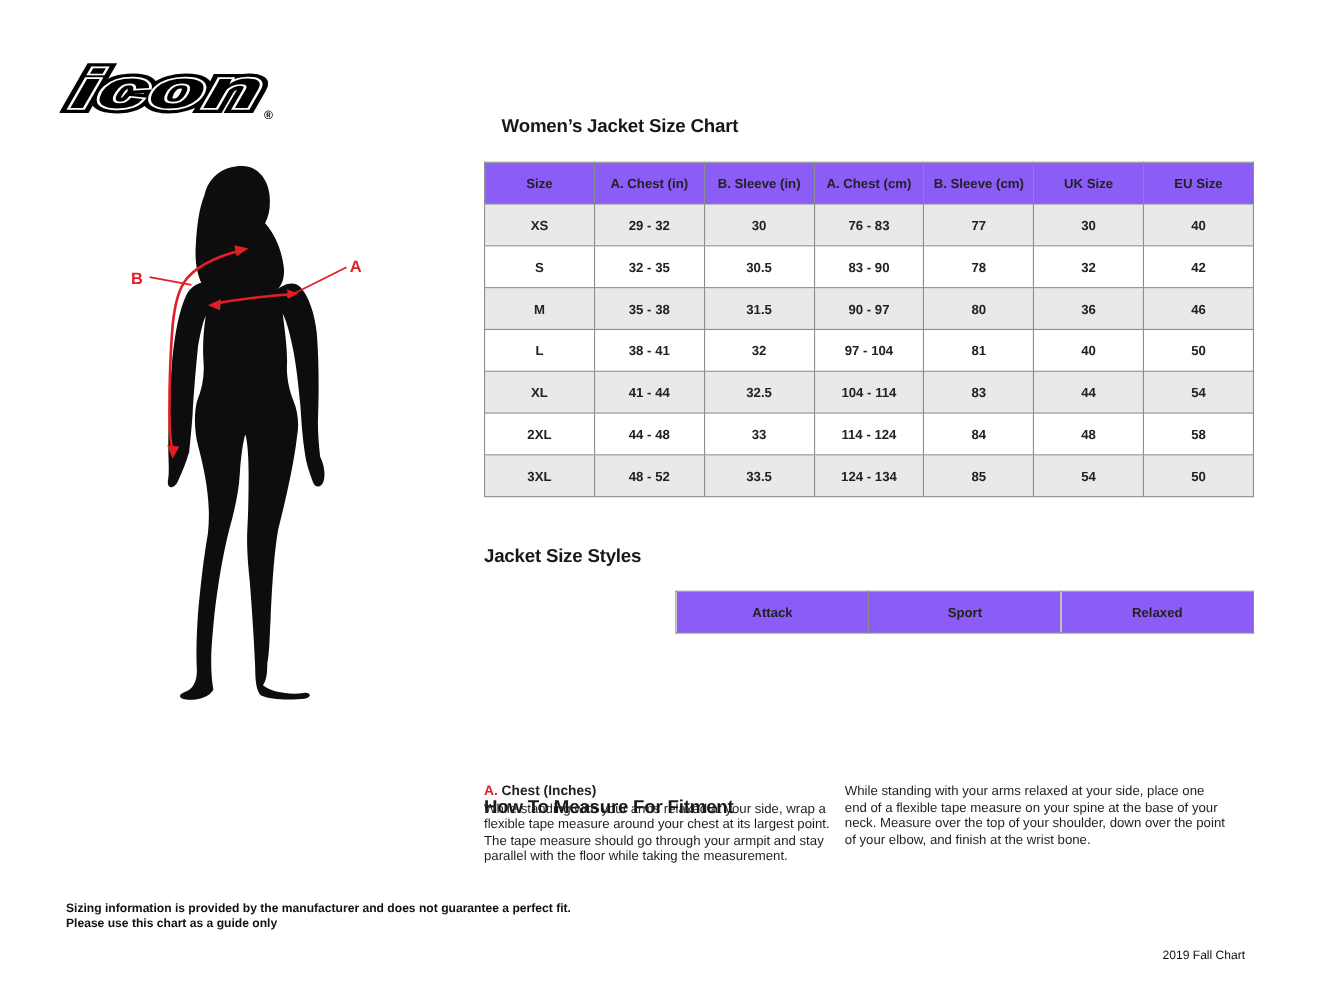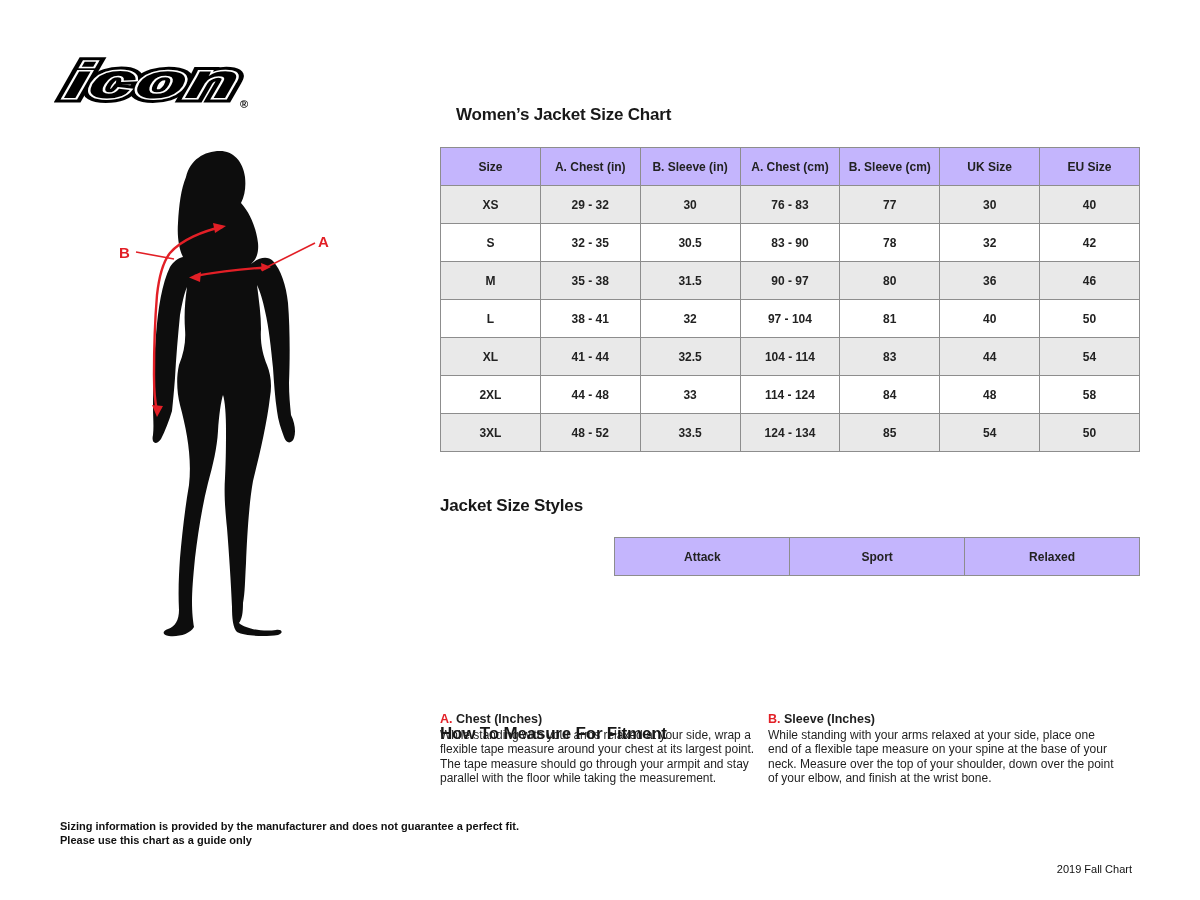--- a/index.html
+++ b/index.html
@@ -16,21 +16,21 @@
   .content{position:absolute;left:440px;top:0;width:700px;height:900px;}
   .sec-title{position:absolute;left:0;margin:0;font-size:17px;font-weight:700;
              letter-spacing:-0.2px;color:#181818;white-space:nowrap;}
   #title-size{top:105px;margin-left:16px;}
   #title-styles{top:496px;}
   #title-measure{top:724px;text-align:center;}
 
   table{border-collapse:collapse;table-layout:fixed;width:700px;
         font-size:12px;font-weight:700;color:#222;text-align:center;}
   td,th{border:1px solid #8d8d8d;height:37px;padding:0 2px;overflow:hidden;}
-  thead th{background:#c4b5fd;}
+  thead th{background:#8b5cf6;}
   tr.shaded td{background:#e9e9e9;}
   #size-table{position:absolute;left:0;top:147px;}
   #styles-table{position:absolute;left:0;top:537px;}
   #styles-table td.blank{border:none;background:transparent;}
   #styles-table td.light{font-weight:400;color:#333;}
 
   
   .measure-col{position:absolute;top:712px;font-size:12px;line-height:14.5px;color:#1e1e1e;}
   #measure-a{left:0;width:333px;}
   #measure-b{left:328px;width:348px;}
@@ -208,24 +208,20 @@
 
     <div class="measure-col" id="measure-a">
       <div class="measure-head">
         <span class="pfx">A.</span>
         <span>Chest (Inches)</span>
       </div>
       <p class="measure-body">While standing with your arms relaxed at your side, wrap a flexible tape measure around your chest at its largest point. The tape measure should go through your armpit and stay parallel with the floor while taking the measurement.</p>
     </div>
 
     <div class="measure-col" id="measure-b">
-      <div class="measure-head">
-        <span class="pfx">B.</span>
-        <span>Sleeve (Inches)</span>
-      </div>
       <p class="measure-body">While standing with your arms relaxed at your side, place one end of a flexible tape measure on your spine at the base of your neck. Measure over the top of your shoulder, down over the point of your elbow, and finish at the wrist bone.</p>
     </div>
 
   </div>
 
   <div id="disclaimer">
     <div>Sizing information is provided by the manufacturer and does not guarantee a perfect fit.</div>
     <div>Please use this chart as a guide only</div>
   </div>
 

